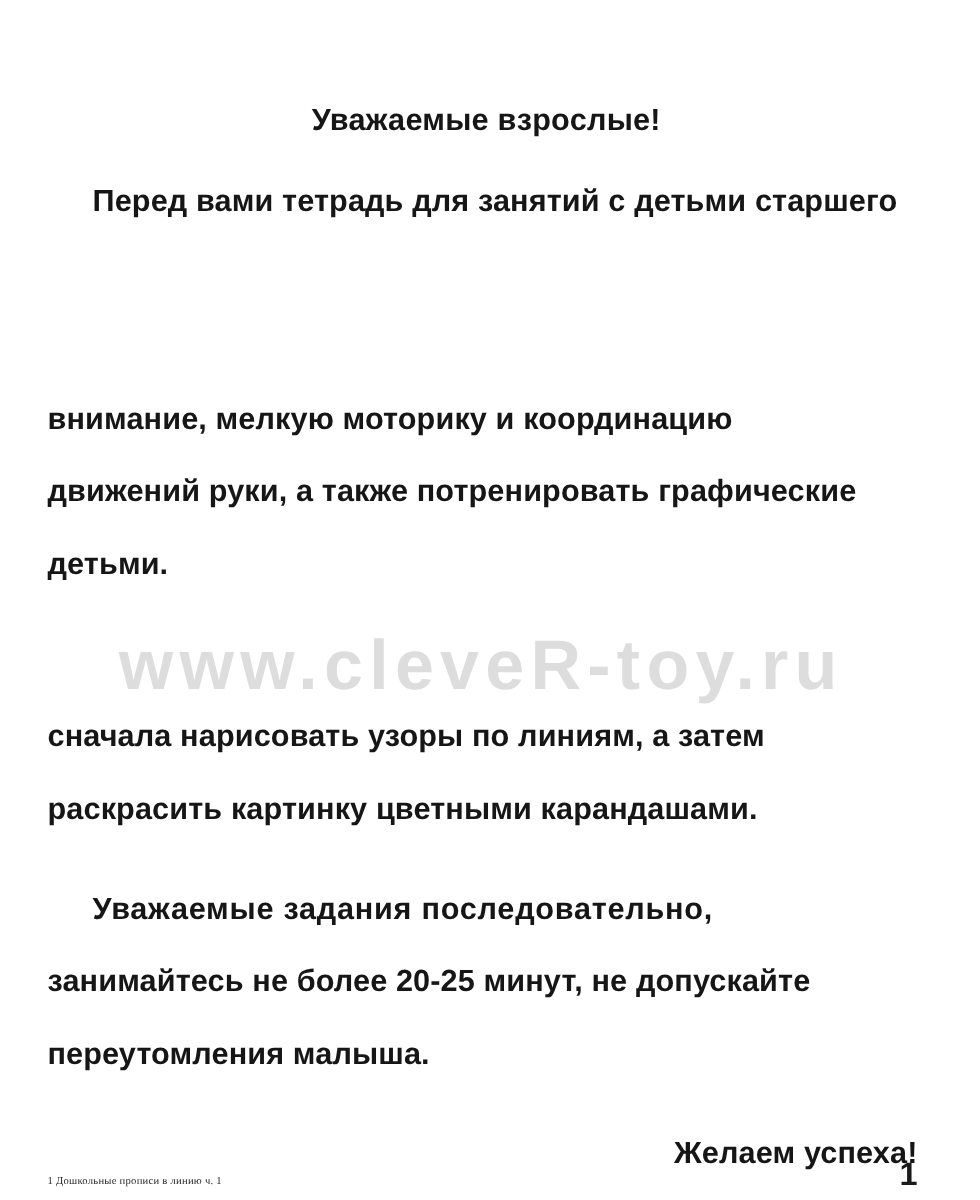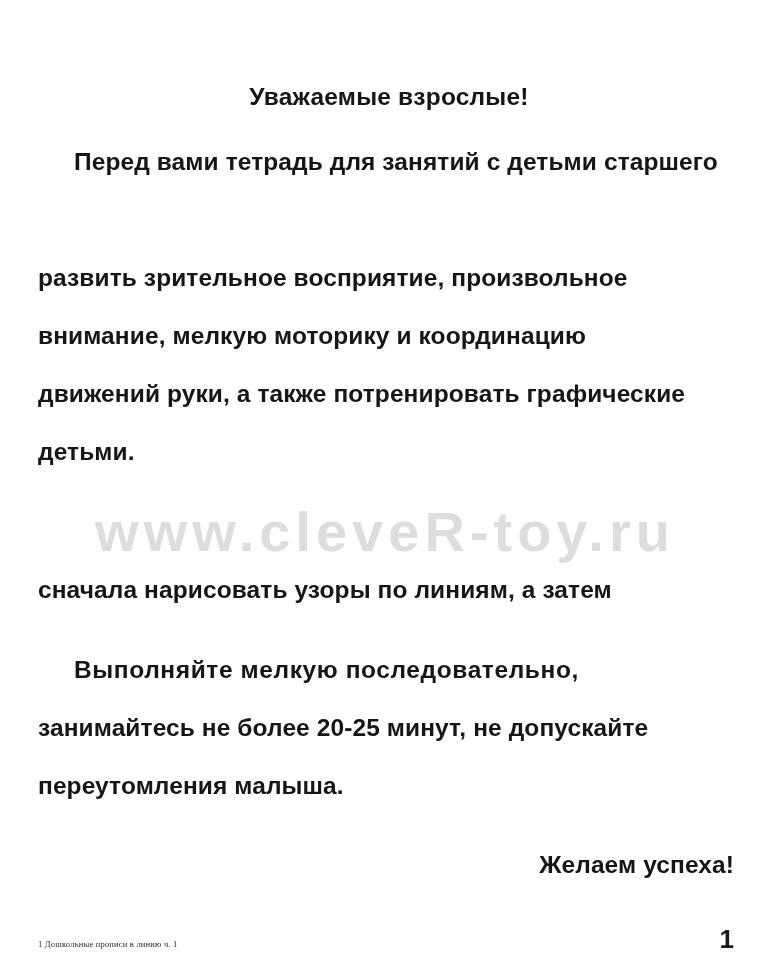--- a/index.html
+++ b/index.html
@@ -108,33 +108,34 @@
 </head>
 <body>
 
 <div class="page">
 
   <div class="doc-title">Уважаемые взрослые!</div>
 
   <div class="para first">
     <span class="indent"></span><span>Перед вами тетрадь для занятий с детьми старшего</span><br>
     <br>
-    <span>развить зрительное восприятие, произвольное</span><br>
+    <br>
     <span>внимание, мелкую моторику и координацию</span><br>
     <span>движений руки, а также потренировать графические</span><br>
     <span>детьми.</span>
   </div>
 
   <div class="para p2">
     <span class="indent"></span><br>
     <span>сначала нарисовать узоры по линиям, а затем</span><br>
+    <span>раскрасить картинку цветными карандашами.</span>
   </div>
 
   <div class="para p3">
-    <span class="indent"></span><span class="para-wide">Выполняйте мелкую последовательно,</span><br>
+    <span class="indent"></span><span class="para-wide">Уважаемые задания последовательно,</span><br>
     <span>занимайтесь не более 20-25 минут, не допускайте</span><br>
     <span>переутомления малыша.</span>
   </div>
 
   <div class="closing">Желаем успеха!</div>
 
   <div class="footer">
     <div class="footer-note">1 Дошкольные прописи в линию ч. 1</div>
     <div class="page-number">1</div>
   </div>

